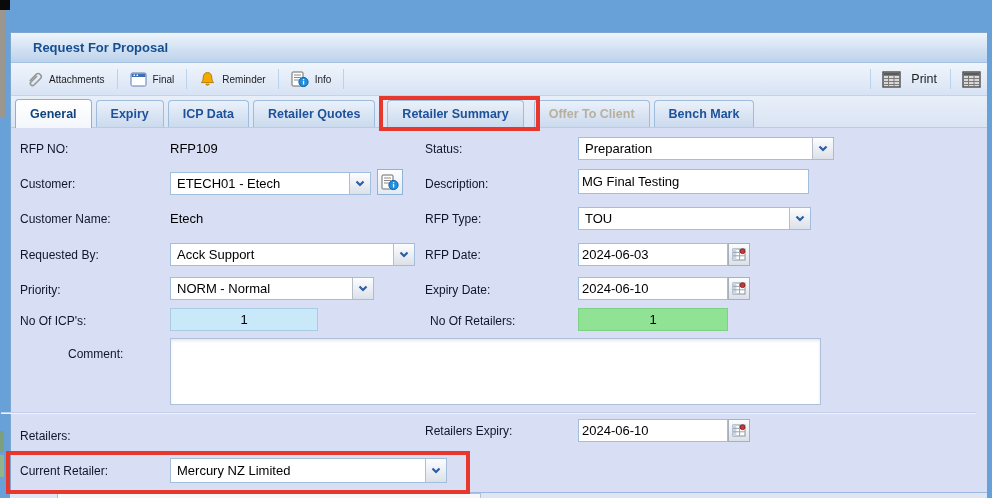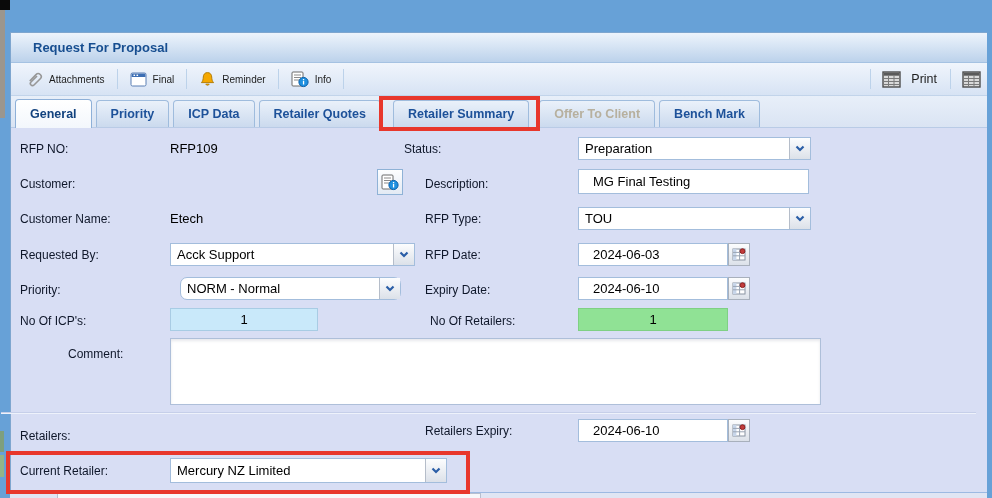--- a/index.html
+++ b/index.html
@@ -47,21 +47,21 @@
   .val { position:absolute; font-size:13px; color:#000; }
 
   .dd { position:absolute; height:23px; background:#fff; border:1px solid #A3BDDC; }
   .dd .txt { position:absolute; left:6px; top:3px; right:24px; font-size:13px; color:#000;
              white-space:nowrap; overflow:hidden; }
   .trig { position:absolute; right:0; top:0; bottom:0; width:21px;
           background:linear-gradient(#FCFDFE,#DCE1E9); border-left:1px solid #B5BDC9;
           display:flex; align-items:center; justify-content:center; }
 
   .tin, .din { position:absolute; height:23px; border:1px solid #A3BDDC; background:#fff;
-               font:13px "Liberation Sans", sans-serif; color:#000; padding-left:14px; }
+               font:13px "Liberation Sans", sans-serif; color:#000; padding-left:3px; }
   .calbtn { position:absolute; width:22px; height:23px;
             background:linear-gradient(#FCFDFE,#DCE1E9); border:1px solid #A8B0BC;
             display:flex; align-items:center; justify-content:center; }
 
   .numbox { position:absolute; height:23px; text-align:center; font-size:13px; line-height:21px; color:#000; }
   .icp { background:#C9E9FA; border:1px solid #A8CCE4; }
   .ret { background:#90E295; border:1px solid #7FD084; }
 
   .cmt { position:absolute; left:170px; top:338px; width:651px; height:67px;
          border:1px solid #AEBFD9; background:#fff; resize:none;
@@ -173,43 +173,51 @@
                 <line x1="6.5" y1="4.7" x2="6.5" y2="16" stroke="#7a7a7a"></line>
                 <line x1="12" y1="4.7" x2="12" y2="16" stroke="#7a7a7a"></line>
               </svg>
           </span>
         </div>
       </div>
     </div>
 
     <div class="tabbar">
       <div class="tab active">General</div>
-      <div class="tab">Priority</div>
+      <div class="tab">Expiry</div>
       <div class="tab">ICP Data</div>
       <div class="tab">Retailer Quotes</div>
       <div class="tab hl">Retailer Summary</div>
       <div class="tab disabled">Offer To Client</div>
       <div class="tab">Bench Mark</div>
     </div>
   </div>
 
   <div class="lbl" style="left:20px;top:142px;">RFP NO:</div>
   <div class="val" style="left:170px;top:141px;">RFP109</div>
 
-  <div class="lbl" style="left:404px;top:142px;">Status:</div>
-  <div class="dd" style="left:578px;top:137px;width:233px;">
+  <div class="lbl" style="left:425px;top:142px;">Status:</div>
+  <div class="dd" style="left:578px;top:137px;width:256px;">
     <span class="txt">Preparation</span>
     <span class="trig">
         <svg width="10" height="7">
           <path d="M1.5 1.5 L5 5 L8.5 1.5" stroke="#2B5EA7" stroke-width="2.2" fill="none"></path>
         </svg>
       </span>
   </div>
 
   <div class="lbl" style="left:20px;top:177px;">Customer:</div>
+  <div class="dd" style="left:170px;top:172px;width:201px;">
+    <span class="txt">ETECH01 - Etech</span>
+    <span class="trig">
+        <svg width="10" height="7">
+          <path d="M1.5 1.5 L5 5 L8.5 1.5" stroke="#2B5EA7" stroke-width="2.2" fill="none"></path>
+        </svg>
+      </span>
+  </div>
   <div style="position:absolute;left:377px;top:169px;width:26px;height:26px;background:linear-gradient(#FDFEFF,#E3EAF4);border:1px solid #8FB2D6;display:flex;align-items:center;justify-content:center;">
     <span>
       <svg width="18" height="17" viewBox="0 0 18 17">
           <rect x="1" y="1" width="11" height="14" rx="1" fill="#fff" stroke="#6b6b6b"></rect>
           <line x1="3" y1="4" x2="10" y2="4" stroke="#8a8a8a"></line>
           <line x1="3" y1="6.5" x2="10" y2="6.5" stroke="#8a8a8a"></line>
           <line x1="3" y1="9" x2="8" y2="9" stroke="#8a8a8a"></line>
           <circle cx="12.5" cy="11" r="4.6" fill="#1E90E0" stroke="#0C5FA8"></circle>
           <rect x="11.9" y="9.9" width="1.3" height="3.6" fill="#fff"></rect>
           <rect x="11.9" y="8" width="1.3" height="1.2" fill="#fff"></rect>
@@ -252,21 +260,21 @@
           <rect x="1" y="1" width="3.4" height="11" fill="#C8D6EA"></rect>
           <line x1="1" y1="4.4" x2="13" y2="4.4" stroke="#9aa4b2"></line>
           <line x1="1" y1="7.8" x2="13" y2="7.8" stroke="#9aa4b2"></line>
           <line x1="7.6" y1="1" x2="7.6" y2="12" stroke="#9aa4b2"></line>
           <circle cx="10.5" cy="3.2" r="2.4" fill="#C23B3B" stroke="#8d1f1f"></circle>
         </svg>
     </span>
   </div>
 
   <div class="lbl" style="left:20px;top:283px;">Priority:</div>
-  <div class="dd" style="left:180px;top:277px;width:221px;border-radius:7px;">
+  <div class="dd" style="left:170px;top:277px;width:204px;">
     <span class="txt">NORM - Normal</span>
     <span class="trig">
         <svg width="10" height="7">
           <path d="M1.5 1.5 L5 5 L8.5 1.5" stroke="#2B5EA7" stroke-width="2.2" fill="none"></path>
         </svg>
       </span>
   </div>
 
   <div class="lbl" style="left:425px;top:283px;">Expiry Date:</div>
   <input class="din" style="left: 578px; top: 277px; width: 150px;" value="2024-06-10">

